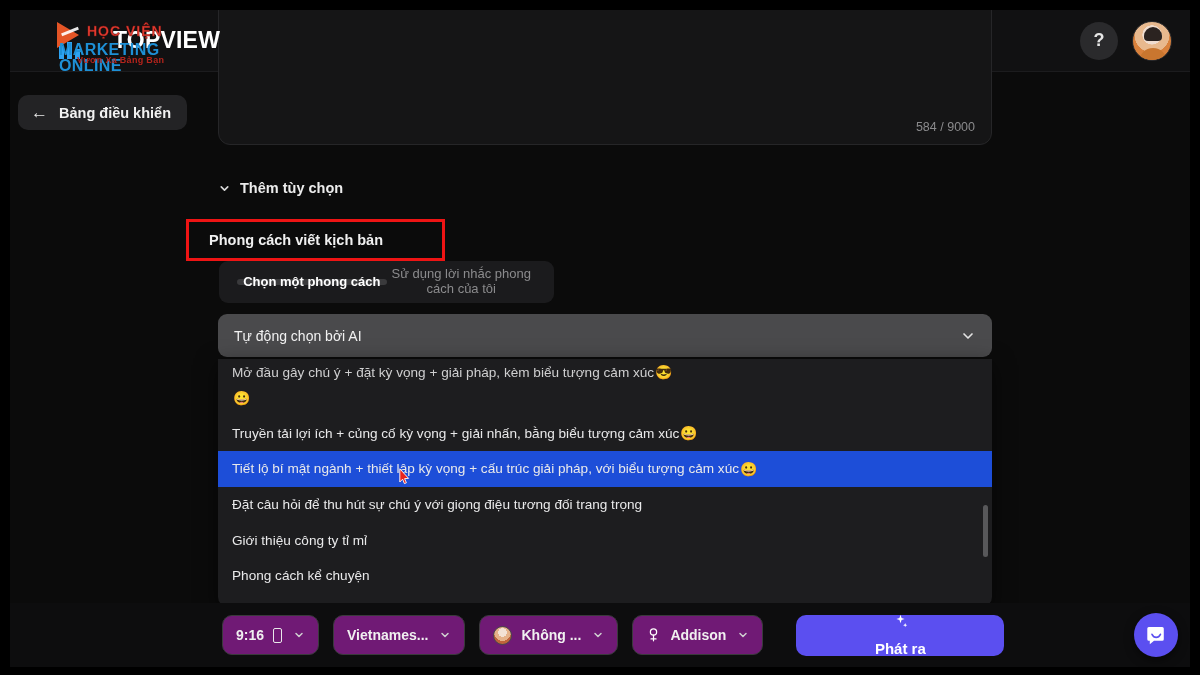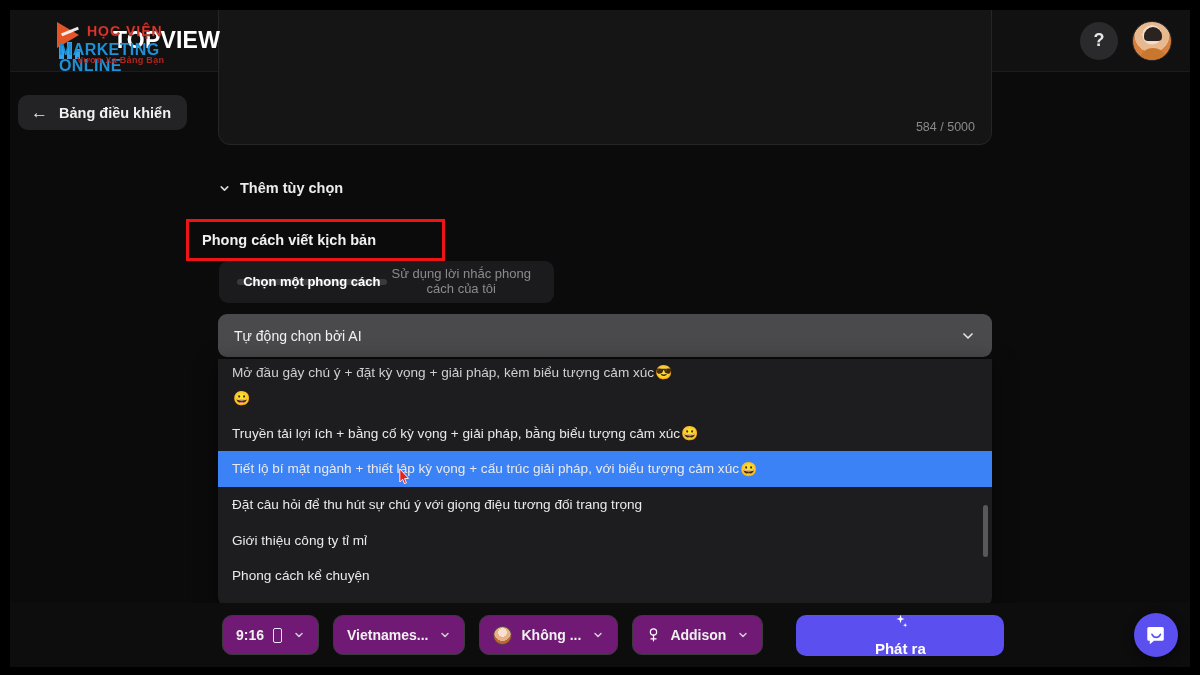--- a/index.html
+++ b/index.html
@@ -125,21 +125,21 @@
     display: flex; align-items: center; gap: 9px;
   }
   .chev-sm { color:#d8d8d8; font-size:12px; line-height:1; display:flex; }
   .more-opts-label { font-size: 14.5px; font-weight: 700; color: #ececec; }
 
   .style-label-wrap {
     position: absolute; left: 186px; top: 219px;
     width: 259px; height: 42px;
     border: 3px solid #ee1414;
     display: flex; align-items: center;
-    padding-left: 13px;
+    padding-left: 20px;
   }
   .style-label { font-size: 14.5px; font-weight: 700; color: #f0f0f0; }
 
   .tabs {
     position: absolute; left: 219px; top: 261px;
     width: 335px; height: 42px;
     background: #1b1b1d; border-radius: 9px;
     display: flex; align-items: center; padding: 18px;
   }
   .tab {
@@ -169,21 +169,21 @@
     border-radius: 0 0 10px 10px;
     overflow: hidden;
     box-shadow: 0 6px 22px rgba(0,0,0,.55);
   }
   .dd-item {
     height: 35.6px; display: flex; align-items: center;
     padding: 0 14px 0 14px;
     font-size: 13.6px; color: #e9e9ea; white-space: nowrap;
   }
   .dd-item.clipped { height: 21px; align-items: flex-end; color:#cfcfd0; }
-  .dd-item.hovered { background: #3b82f6; }
+  .dd-item.hovered { background: #1d4ed8; }
   .dd-emoji { margin-left: 1px; font-size: 14px; }
   .dd-scroll-track {
     position: absolute; right: 4px; top: 6px; width: 5px; height: 236px;
     background: transparent;
   }
   .dd-scroll-thumb {
     position: absolute; right: 4px; top: 146px; width: 5px; height: 52px;
     background: #58585a; border-radius: 3px;
   }
 
@@ -281,21 +281,21 @@
     <div class="help-btn">?</div>
     <div class="avatar"></div>
   </div>
 
   <div class="back-btn">
     <span class="back-arrow">←</span>
     <span class="back-label">Bảng điều khiển</span>
   </div>
 
   <div class="textarea-box">
-    <div class="char-counter">584 / 5000</div>
+    <div class="char-counter">584 / 9000</div>
   </div>
 
   <div class="more-opts">
     <span class="chev-sm">
       <svg width="13" height="13" viewBox="0 0 24 24" fill="none" stroke="currentColor" stroke-width="3" stroke-linecap="round" stroke-linejoin="round">
           <polyline points="6 9 12 15 18 9"></polyline>
         </svg>
     </span>
     <span class="more-opts-label">Thêm tùy chọn</span>
   </div>
@@ -322,21 +322,21 @@
 
   <div class="dropdown">
     <div class="dd-item clipped">
       <span>Mở đầu gây chú ý + đặt kỳ vọng + giải pháp, kèm biểu tượng cảm xúc</span>
         <span class="dd-emoji">😎</span>
     </div>
     <div class="dd-item">
         <span class="dd-emoji">😀</span>
     </div>
     <div class="dd-item">
-      <span>Truyền tải lợi ích + bằng cố kỳ vọng + giải pháp, bằng biểu tượng cảm xúc</span>
+      <span>Truyền tải lợi ích + củng cố kỳ vọng + giải nhấn, bằng biểu tượng cảm xúc</span>
         <span class="dd-emoji">😀</span>
     </div>
     <div class="dd-item hovered">
       <span>Tiết lộ bí mật ngành + thiết lập kỳ vọng + cấu trúc giải pháp, với biểu tượng cảm xúc</span>
         <span class="dd-emoji">😀</span>
     </div>
     <div class="dd-item">
       <span>Đặt câu hỏi để thu hút sự chú ý với giọng điệu tương đối trang trọng</span>
         <span class="dd-emoji"></span>
     </div>

